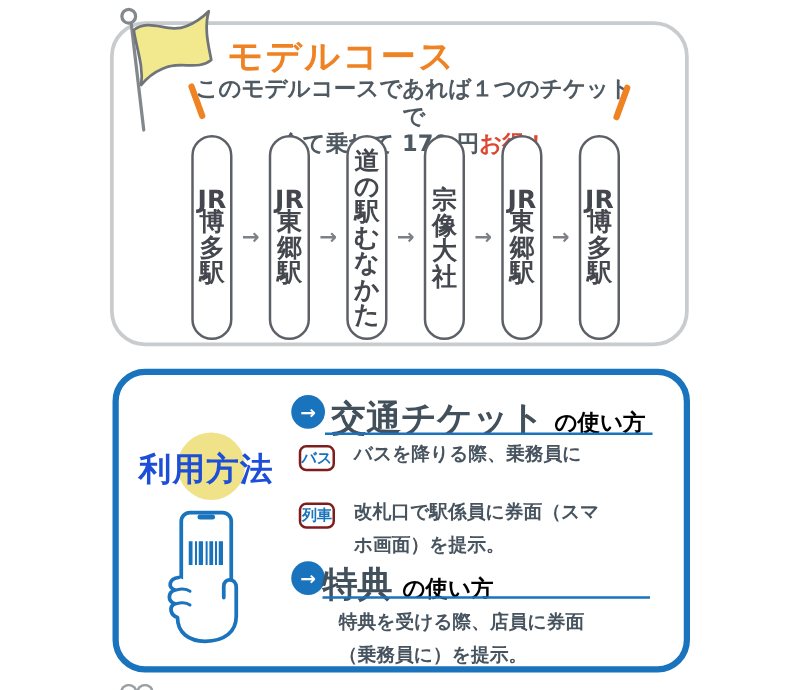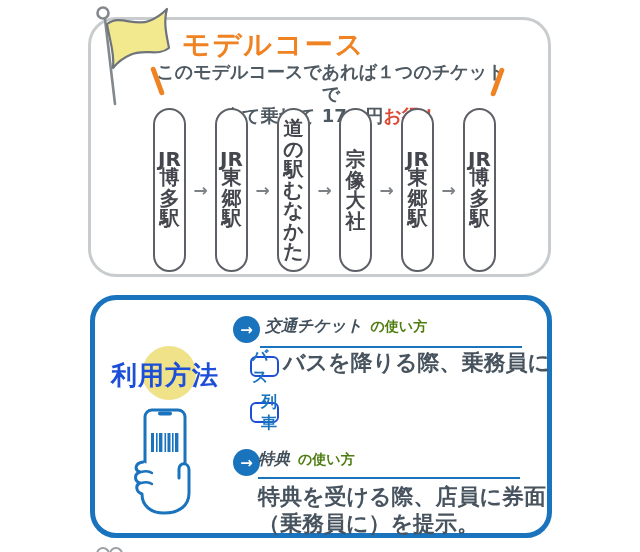--- a/index.html
+++ b/index.html
@@ -32,27 +32,27 @@
                border:5px solid #1a73bd;border-radius:26px;background:#fff;box-sizing:border-box;}
   .y-circle{position:absolute;left:47px;top:46px;width:54px;height:54px;border-radius:50%;
             background:#efe289;z-index:1;}
   .usage-heading{position:absolute;left:16px;top:58px;font-size:26px;letter-spacing:1px;
                  color:#1d4ed8;z-index:2;}
   .phone{position:absolute;left:33px;top:106px;width:74px;height:110px;z-index:2;}
 
   .sec-circle{position:absolute;width:27px;height:27px;border-radius:50%;background:#1a73bd;
               color:#fff;font-size:15px;display:flex;align-items:center;justify-content:center;}
   .sec-title-row{position:absolute;display:flex;align-items:baseline;color:#42505c;}
-  .sec-title{font-size:16px;font-style:italic;}
-  .sec-suffix{font-size:14px;margin-left:8px;color:#4d7c0f;}
+  .sec-title{font-size:28px;}
+  .sec-suffix{font-size:18px;margin-left:8px;color:#000000;}
   .underline{position:absolute;height:2px;background:#1a73bd;width:262px;left:165px;}
-  .badge{position:absolute;width:29px;height:21px;box-sizing:border-box;border:2px solid #1d4ed8;
-         border-radius:6px;color:#1a73bd;font-size:16px;display:flex;align-items:center;
-         justify-content:center;left:155px;}
-  .itm-text{position:absolute;left:188px;font-size:22px;line-height:26.5px;color:#47545f;white-space:nowrap;}
+  .badge{position:absolute;width:29px;height:21px;box-sizing:border-box;border:2px solid #7f1d1d;
+         border-radius:6px;color:#1a73bd;font-size:12px;display:flex;align-items:center;
+         justify-content:center;left:144px;}
+  .itm-text{position:absolute;left:188px;font-size:15px;line-height:26.5px;color:#47545f;white-space:nowrap;}
 
   .cut-mark{position:absolute;width:10px;height:6px;border:2px solid #9aa0a5;border-bottom:none;
             border-radius:8px 8px 0 0;background:#fff;}
 </style>
 </head>
 <body>
 
 <div class="canvas">
 
   <div class="top-card"></div>
@@ -151,31 +151,32 @@
     </div>
     <div class="underline" style="top:46px;"></div>
 
     <div class="badge" style="top:56px;">バス</div>
     <div class="itm-text" style="top:50px;">
       <span>バスを降りる際、乗務員に</span><br>
     </div>
 
     <div class="badge" style="top:102px;text-align:right;">列車</div>
     <div class="itm-text" style="top:96px;">
-      <br>
+      <span>改札口で駅係員に券面（スマ</span><br>
+      <span>ホ画面）を提示。</span>
     </div>
 
     <div class="sec-circle" style="left:138px;top:149px;">→</div>
     <div class="sec-title-row" style="left:163px;top:149px;">
       <span class="sec-title">特典</span>
       <span class="sec-suffix">の使い方</span>
     </div>
     <div class="underline" style="left:163px;top:177px;"></div>
 
-    <div class="itm-text" style="left:163px;top:184px;">
+    <div class="itm-text" style="left:176px;top:184px;">
       <span>特典を受ける際、店員に券面</span><br>
       <span>（乗務員に）を提示。</span>
     </div>
   </div>
 
   <div class="cut-mark" style="left:96px;top:547px;"></div>
   <div class="cut-mark" style="left:109px;top:547px;"></div>
 </div>
 
 </body></html>

